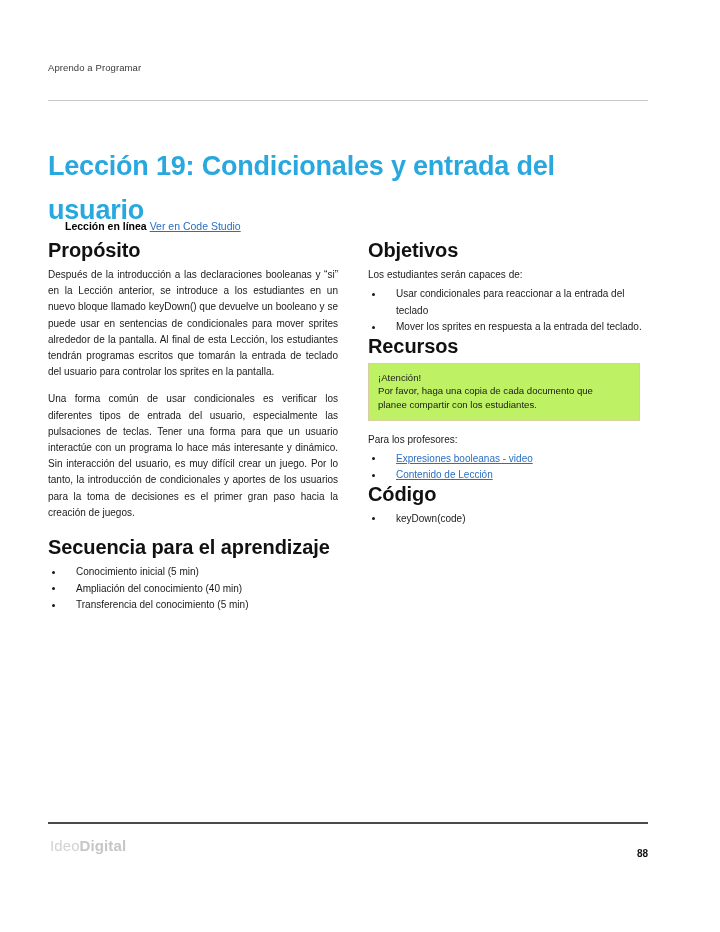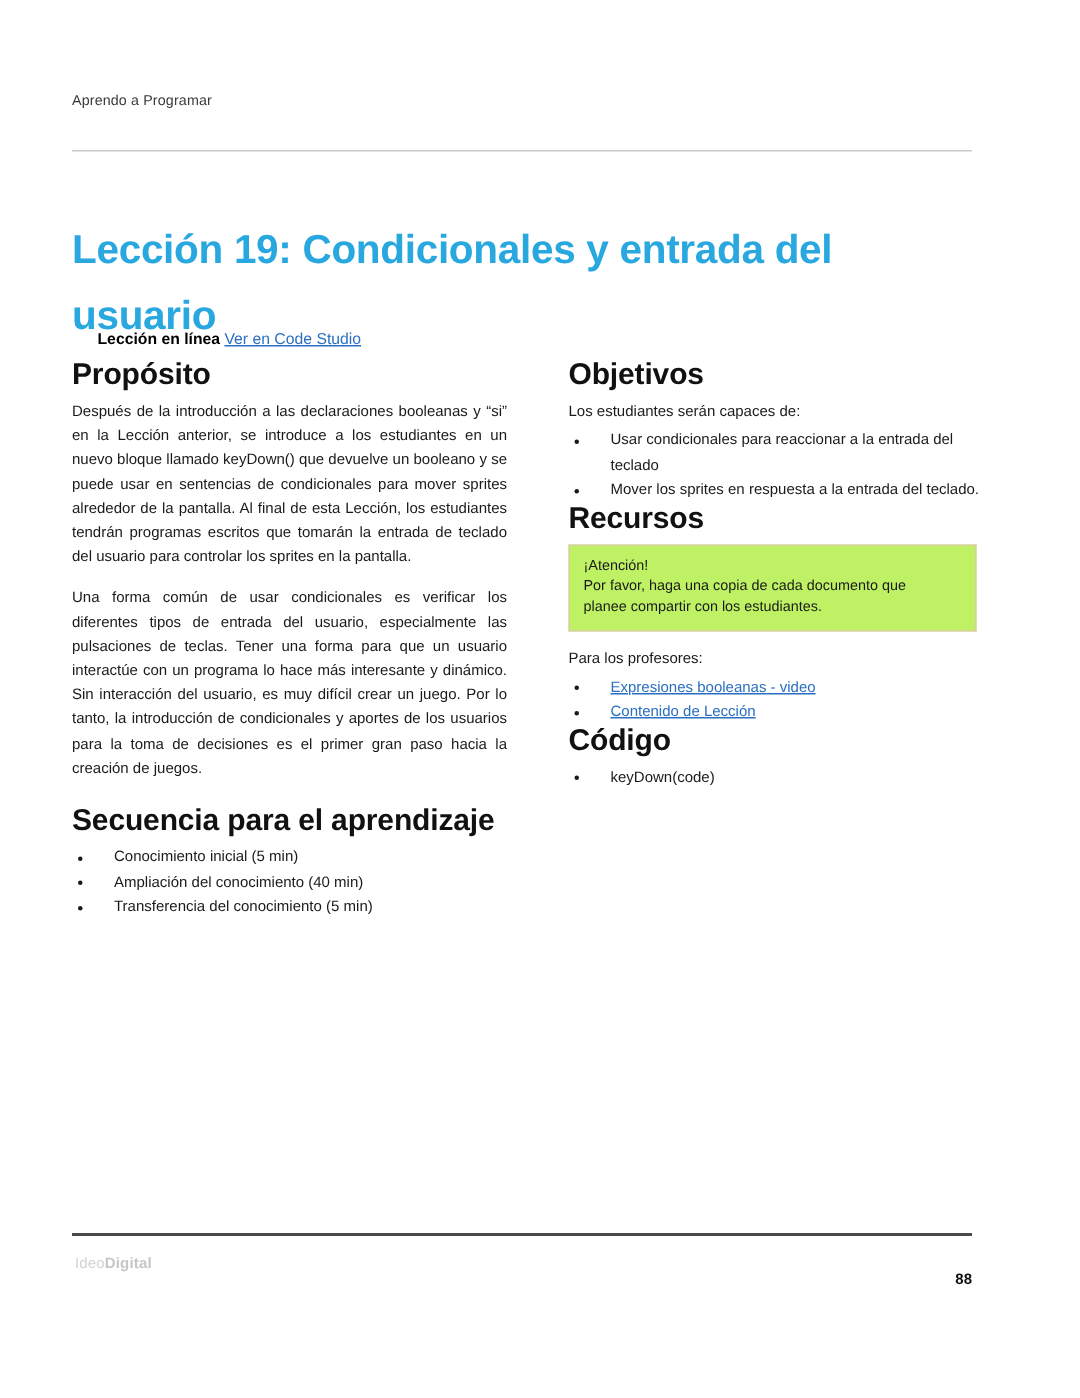--- a/index.html
+++ b/index.html
@@ -78,21 +78,21 @@
 
   
   .col-left {
     position: absolute;
     left: 48px;
     top: 240px;
     width: 290px;
   }
   .col-right {
     position: absolute;
-    left: 379px;
+    left: 368px;
     top: 240px;
     width: 285px;
   }
 
   h2.section {
     margin: 0 0 7px 0;
     font-size: 20px;
     line-height: 20px;
     font-weight: bold;
     color: #111111;
@@ -162,21 +162,21 @@
     left: 48px;
     top: 822px;
     width: 600px;
     height: 1.6px;
     background: #4a4a4a;
   }
   .footer-brand {
     position: absolute;
     left: 50px;
     top: 837px;
-    font-size: 10px;
+    font-size: 15px;
     color: #d2d2d2;
     letter-spacing: 0.1px;
   }
   .footer-brand b { font-weight: bold; color: #c6c6c6; }
   .footer-page {
     position: absolute;
     left: 612px;
     top: 848px;
     width: 36px;
     text-align: right;

